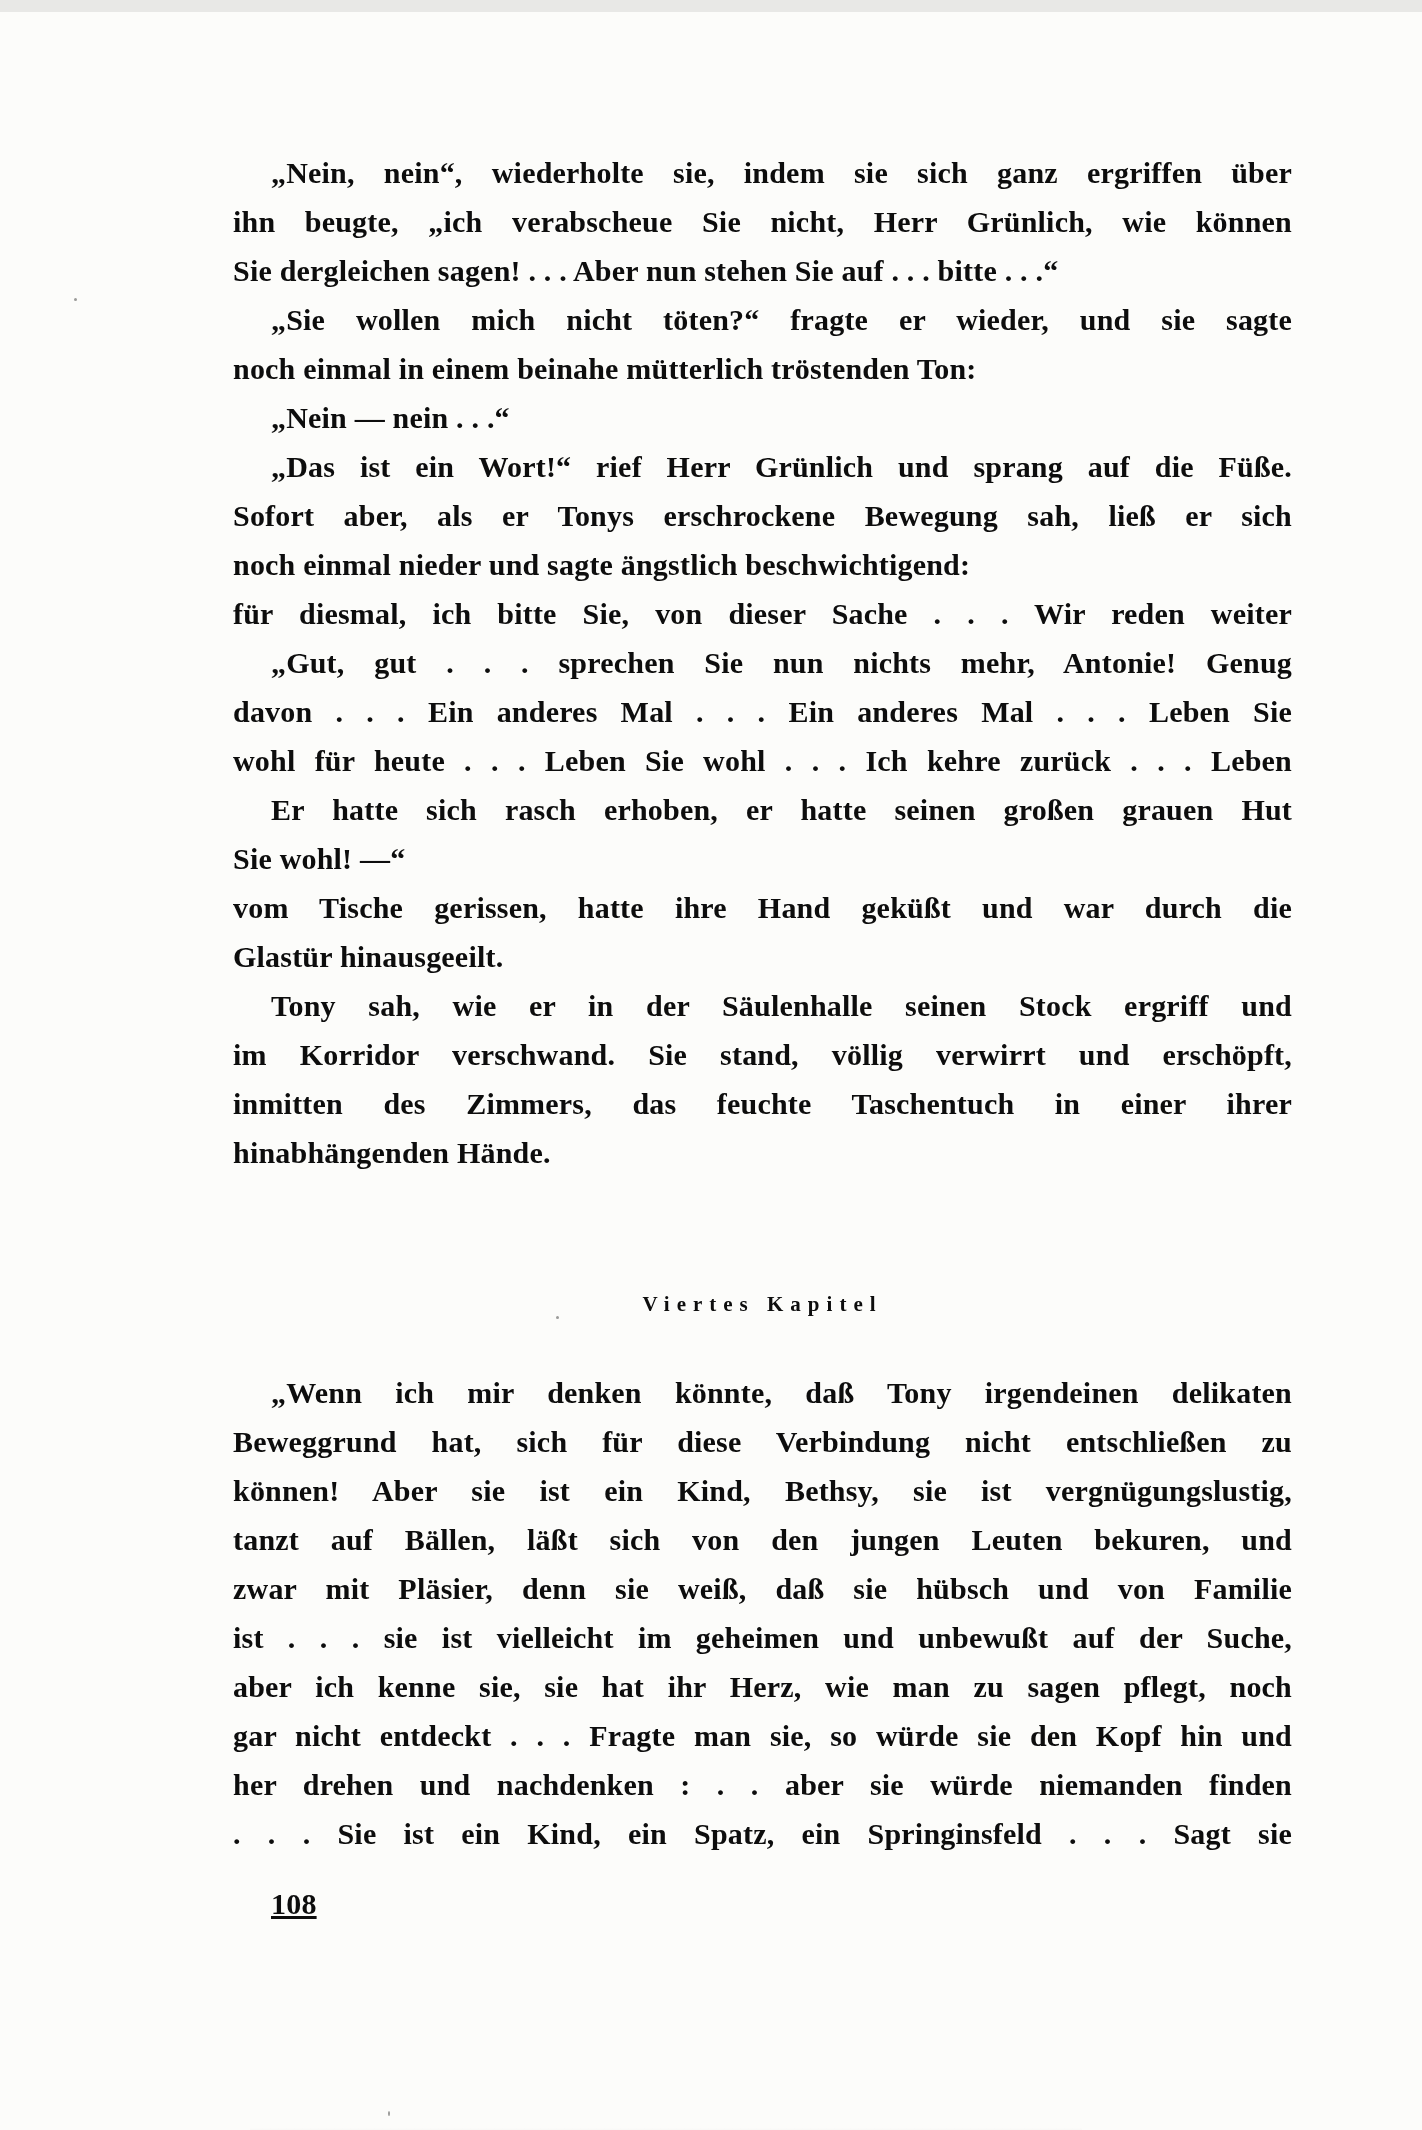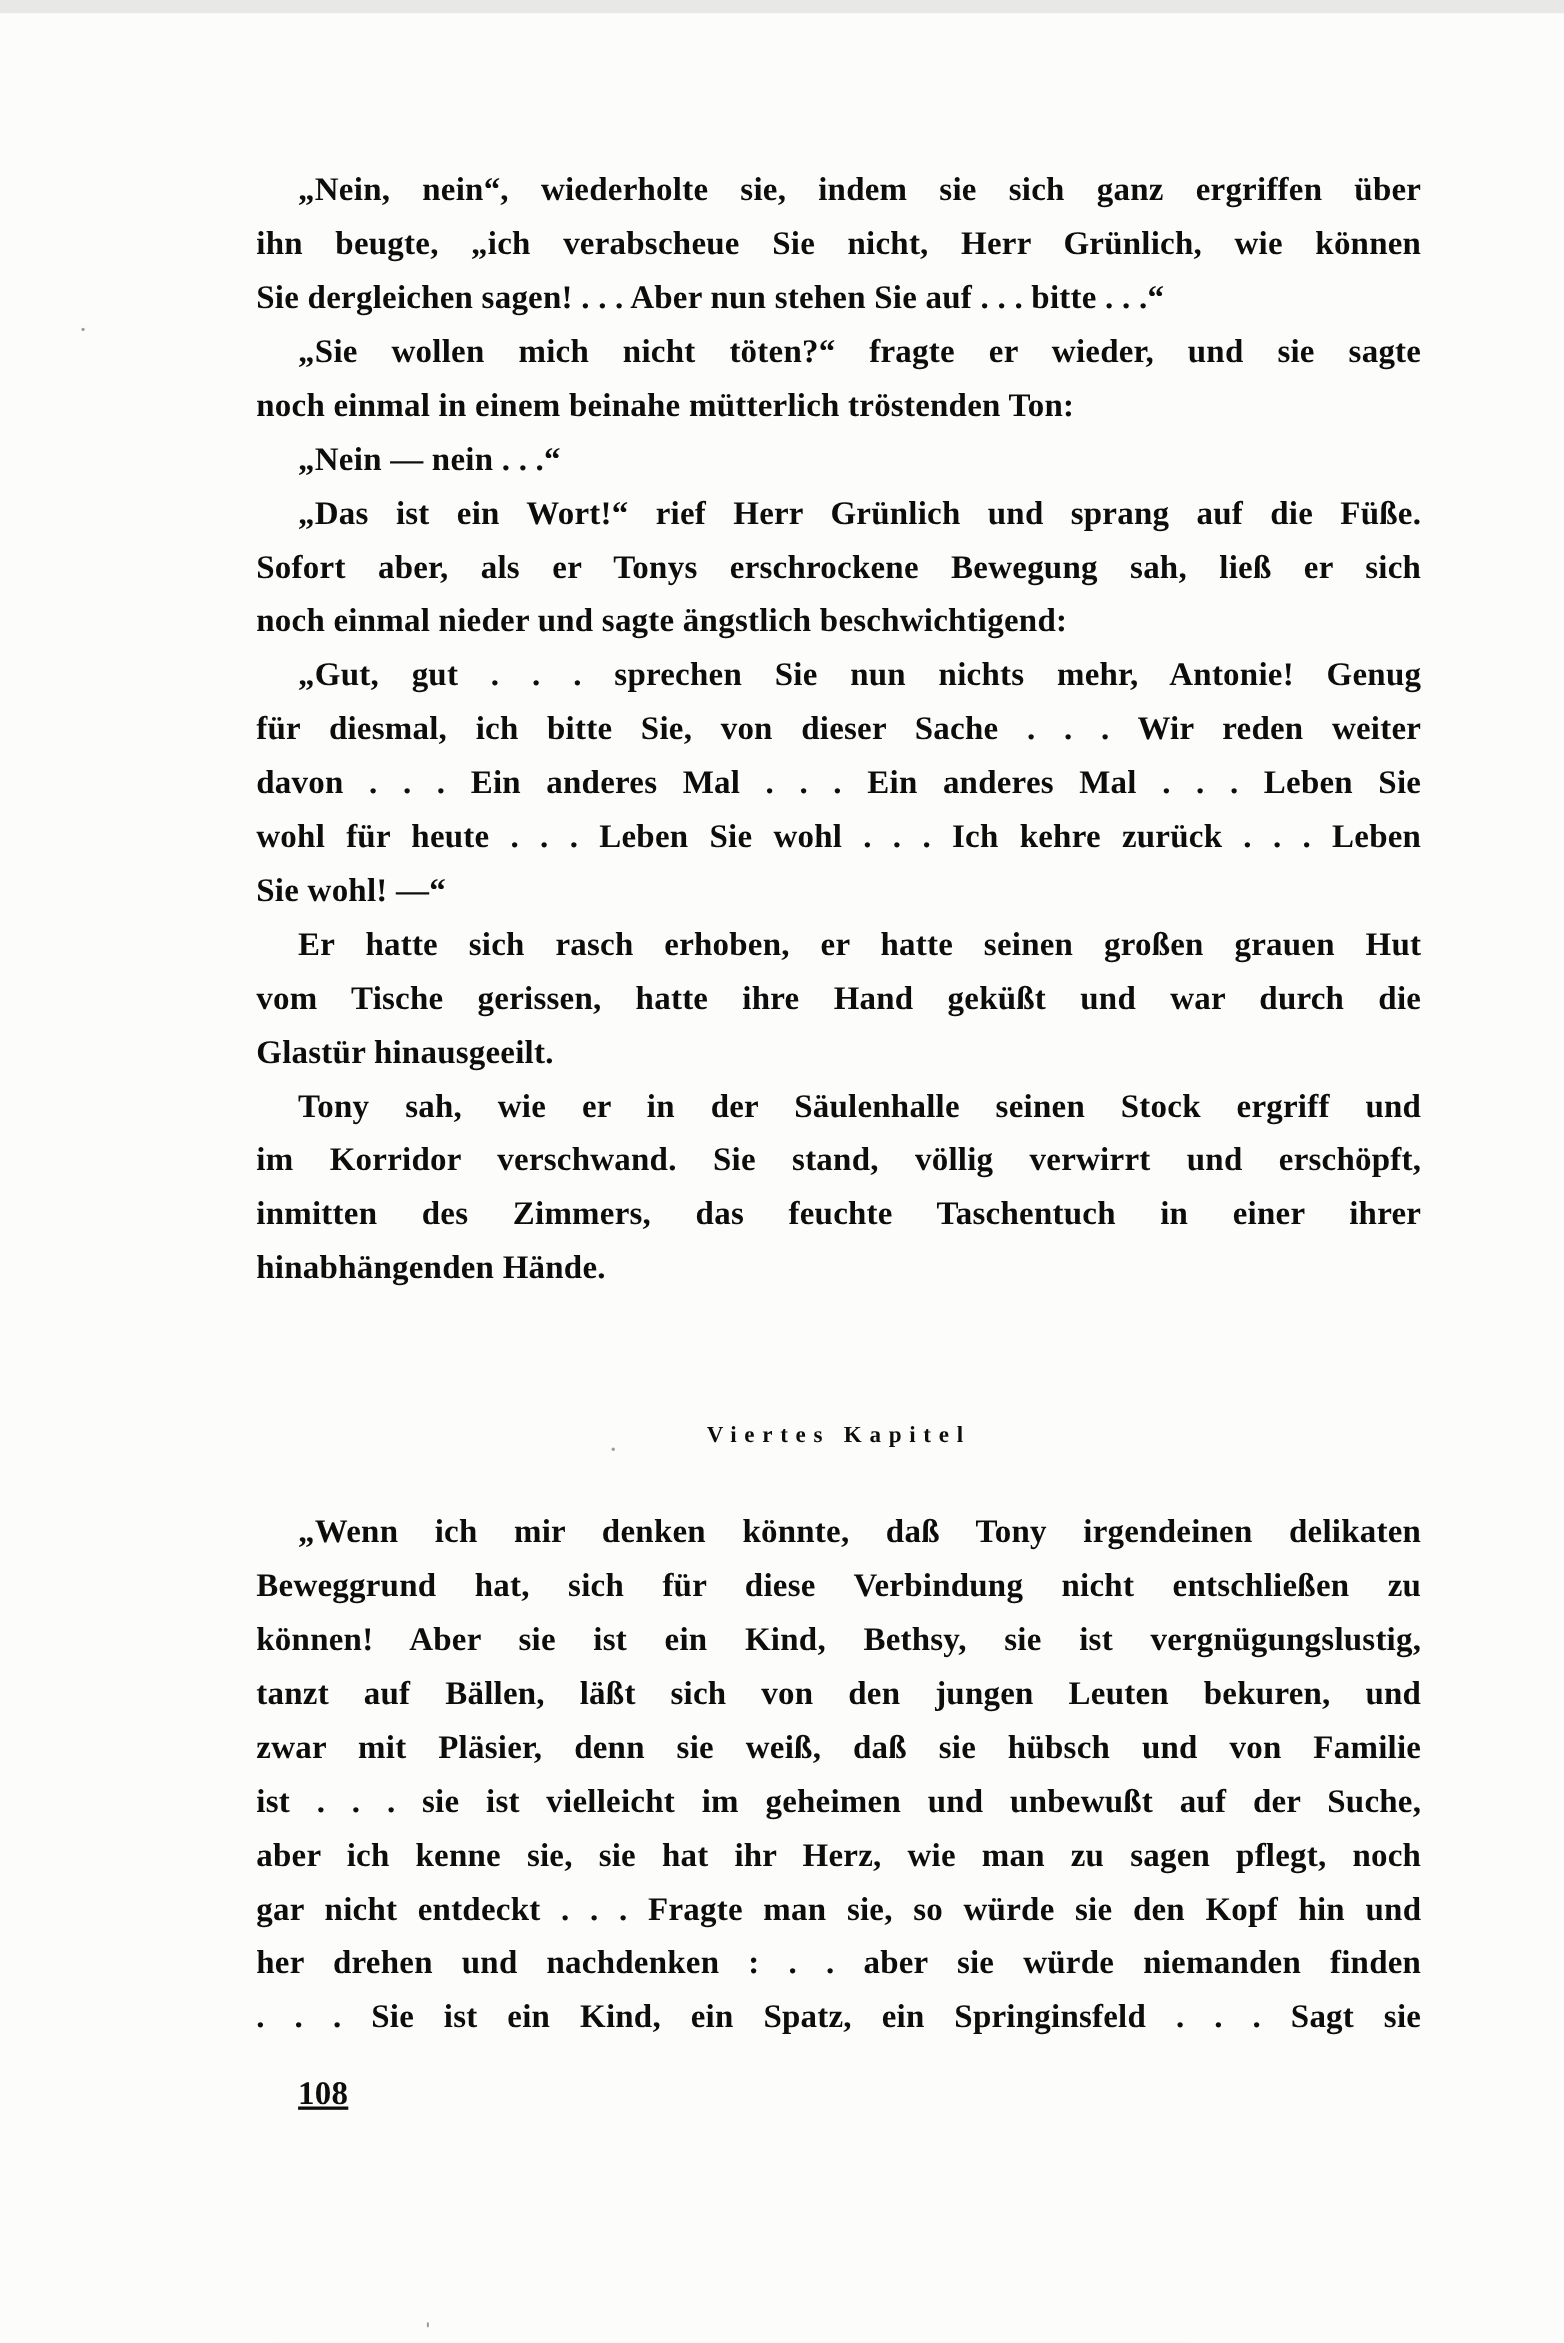--- a/index.html
+++ b/index.html
@@ -85,26 +85,26 @@
     <div id="before-heading">
         <div class="line first">„Nein, nein“, wiederholte sie, indem sie sich ganz ergriffen über</div>
         <div class="line">ihn beugte, „ich verabscheue Sie nicht, Herr Grünlich, wie können</div>
         <div class="line end">Sie dergleichen sagen! . . . Aber nun stehen Sie auf . . . bitte . . .“</div>
         <div class="line first">„Sie wollen mich nicht töten?“ fragte er wieder, und sie sagte</div>
         <div class="line end">noch einmal in einem beinahe mütterlich tröstenden Ton:</div>
         <div class="line first end">„Nein — nein . . .“</div>
         <div class="line first">„Das ist ein Wort!“ rief Herr Grünlich und sprang auf die Füße.</div>
         <div class="line">Sofort aber, als er Tonys erschrockene Bewegung sah, ließ er sich</div>
         <div class="line end">noch einmal nieder und sagte ängstlich beschwichtigend:</div>
+        <div class="line">für diesmal, ich bitte Sie, von dieser Sache . . . Wir reden weiter</div>
         <div class="line first">„Gut, gut . . . sprechen Sie nun nichts mehr, Antonie! Genug</div>
-        <div class="line">für diesmal, ich bitte Sie, von dieser Sache . . . Wir reden weiter</div>
         <div class="line">davon . . . Ein anderes Mal . . . Ein anderes Mal . . . Leben Sie</div>
         <div class="line">wohl für heute . . . Leben Sie wohl . . . Ich kehre zurück . . . Leben</div>
+        <div class="line first">Er hatte sich rasch erhoben, er hatte seinen großen grauen Hut</div>
         <div class="line end">Sie wohl! —“</div>
-        <div class="line first">Er hatte sich rasch erhoben, er hatte seinen großen grauen Hut</div>
         <div class="line">vom Tische gerissen, hatte ihre Hand geküßt und war durch die</div>
         <div class="line end">Glastür hinausgeeilt.</div>
         <div class="line first">Tony sah, wie er in der Säulenhalle seinen Stock ergriff und</div>
         <div class="line">im Korridor verschwand. Sie stand, völlig verwirrt und erschöpft,</div>
         <div class="line">inmitten des Zimmers, das feuchte Taschentuch in einer ihrer</div>
         <div class="line end">hinabhängenden Hände.</div>
       </div>
     <div class="chapter-heading">Viertes Kapitel</div>
     <div id="after-heading">
         <div class="line first">„Wenn ich mir denken könnte, daß Tony irgendeinen delikaten</div>

